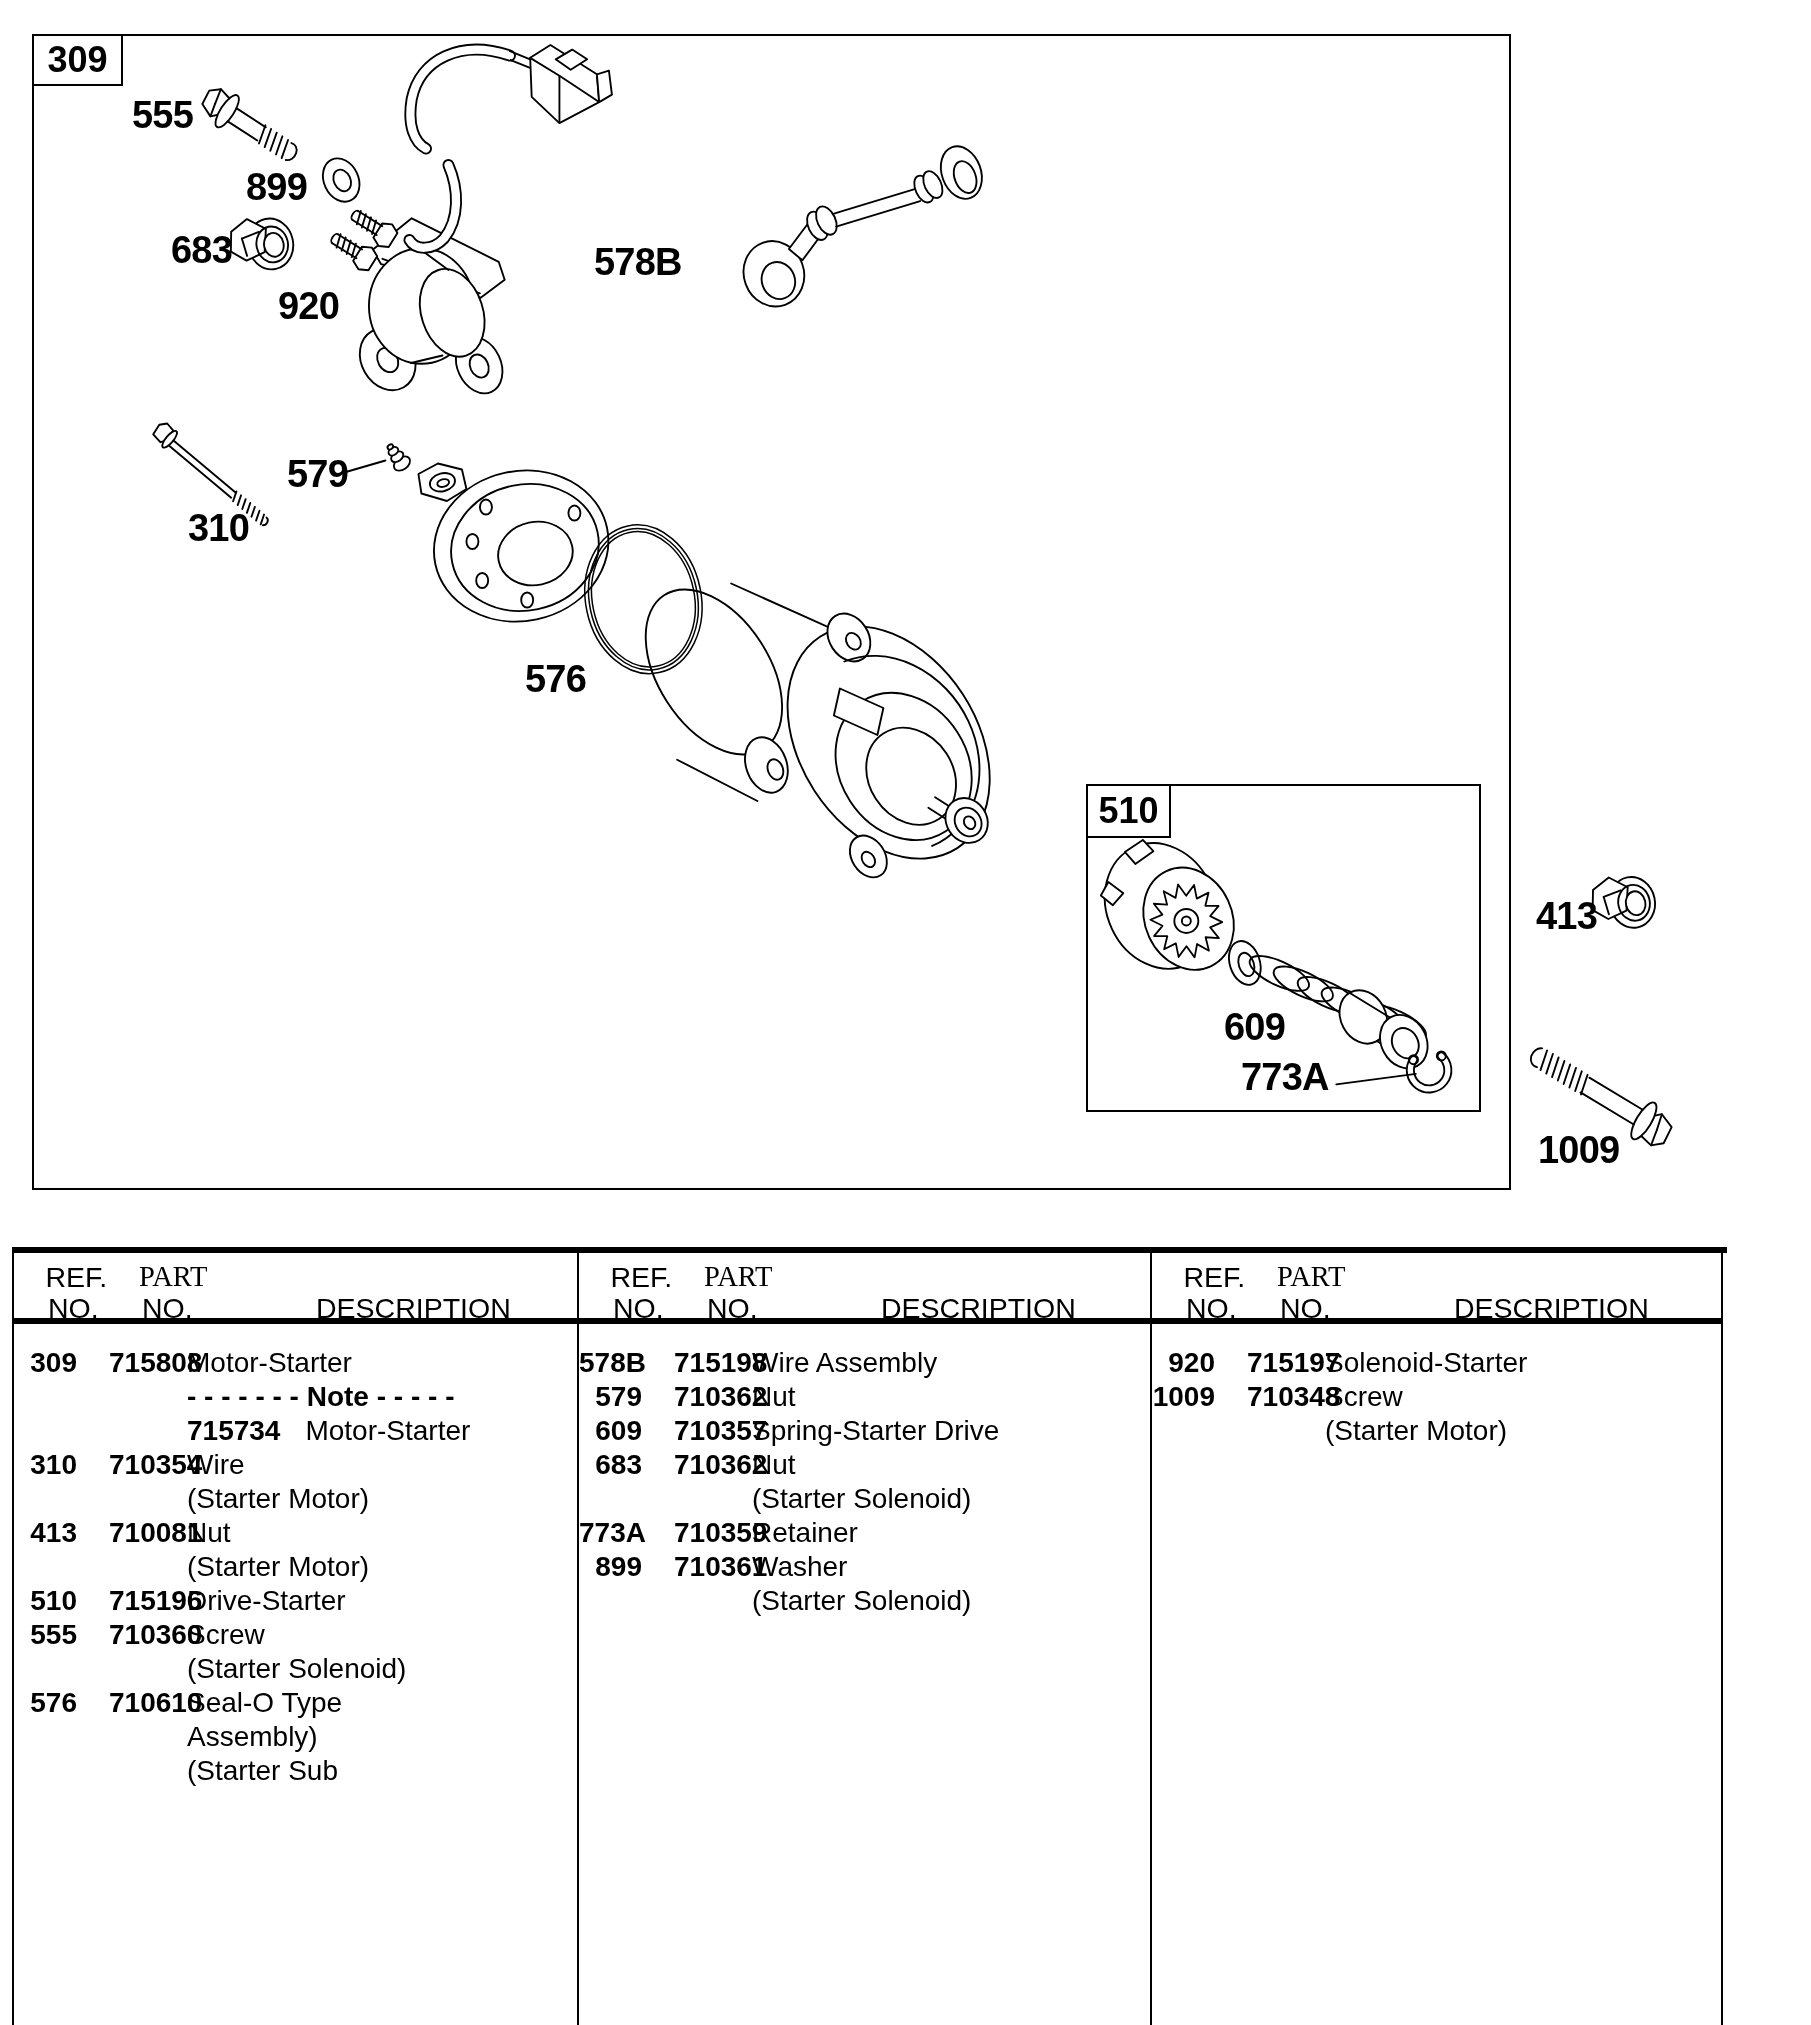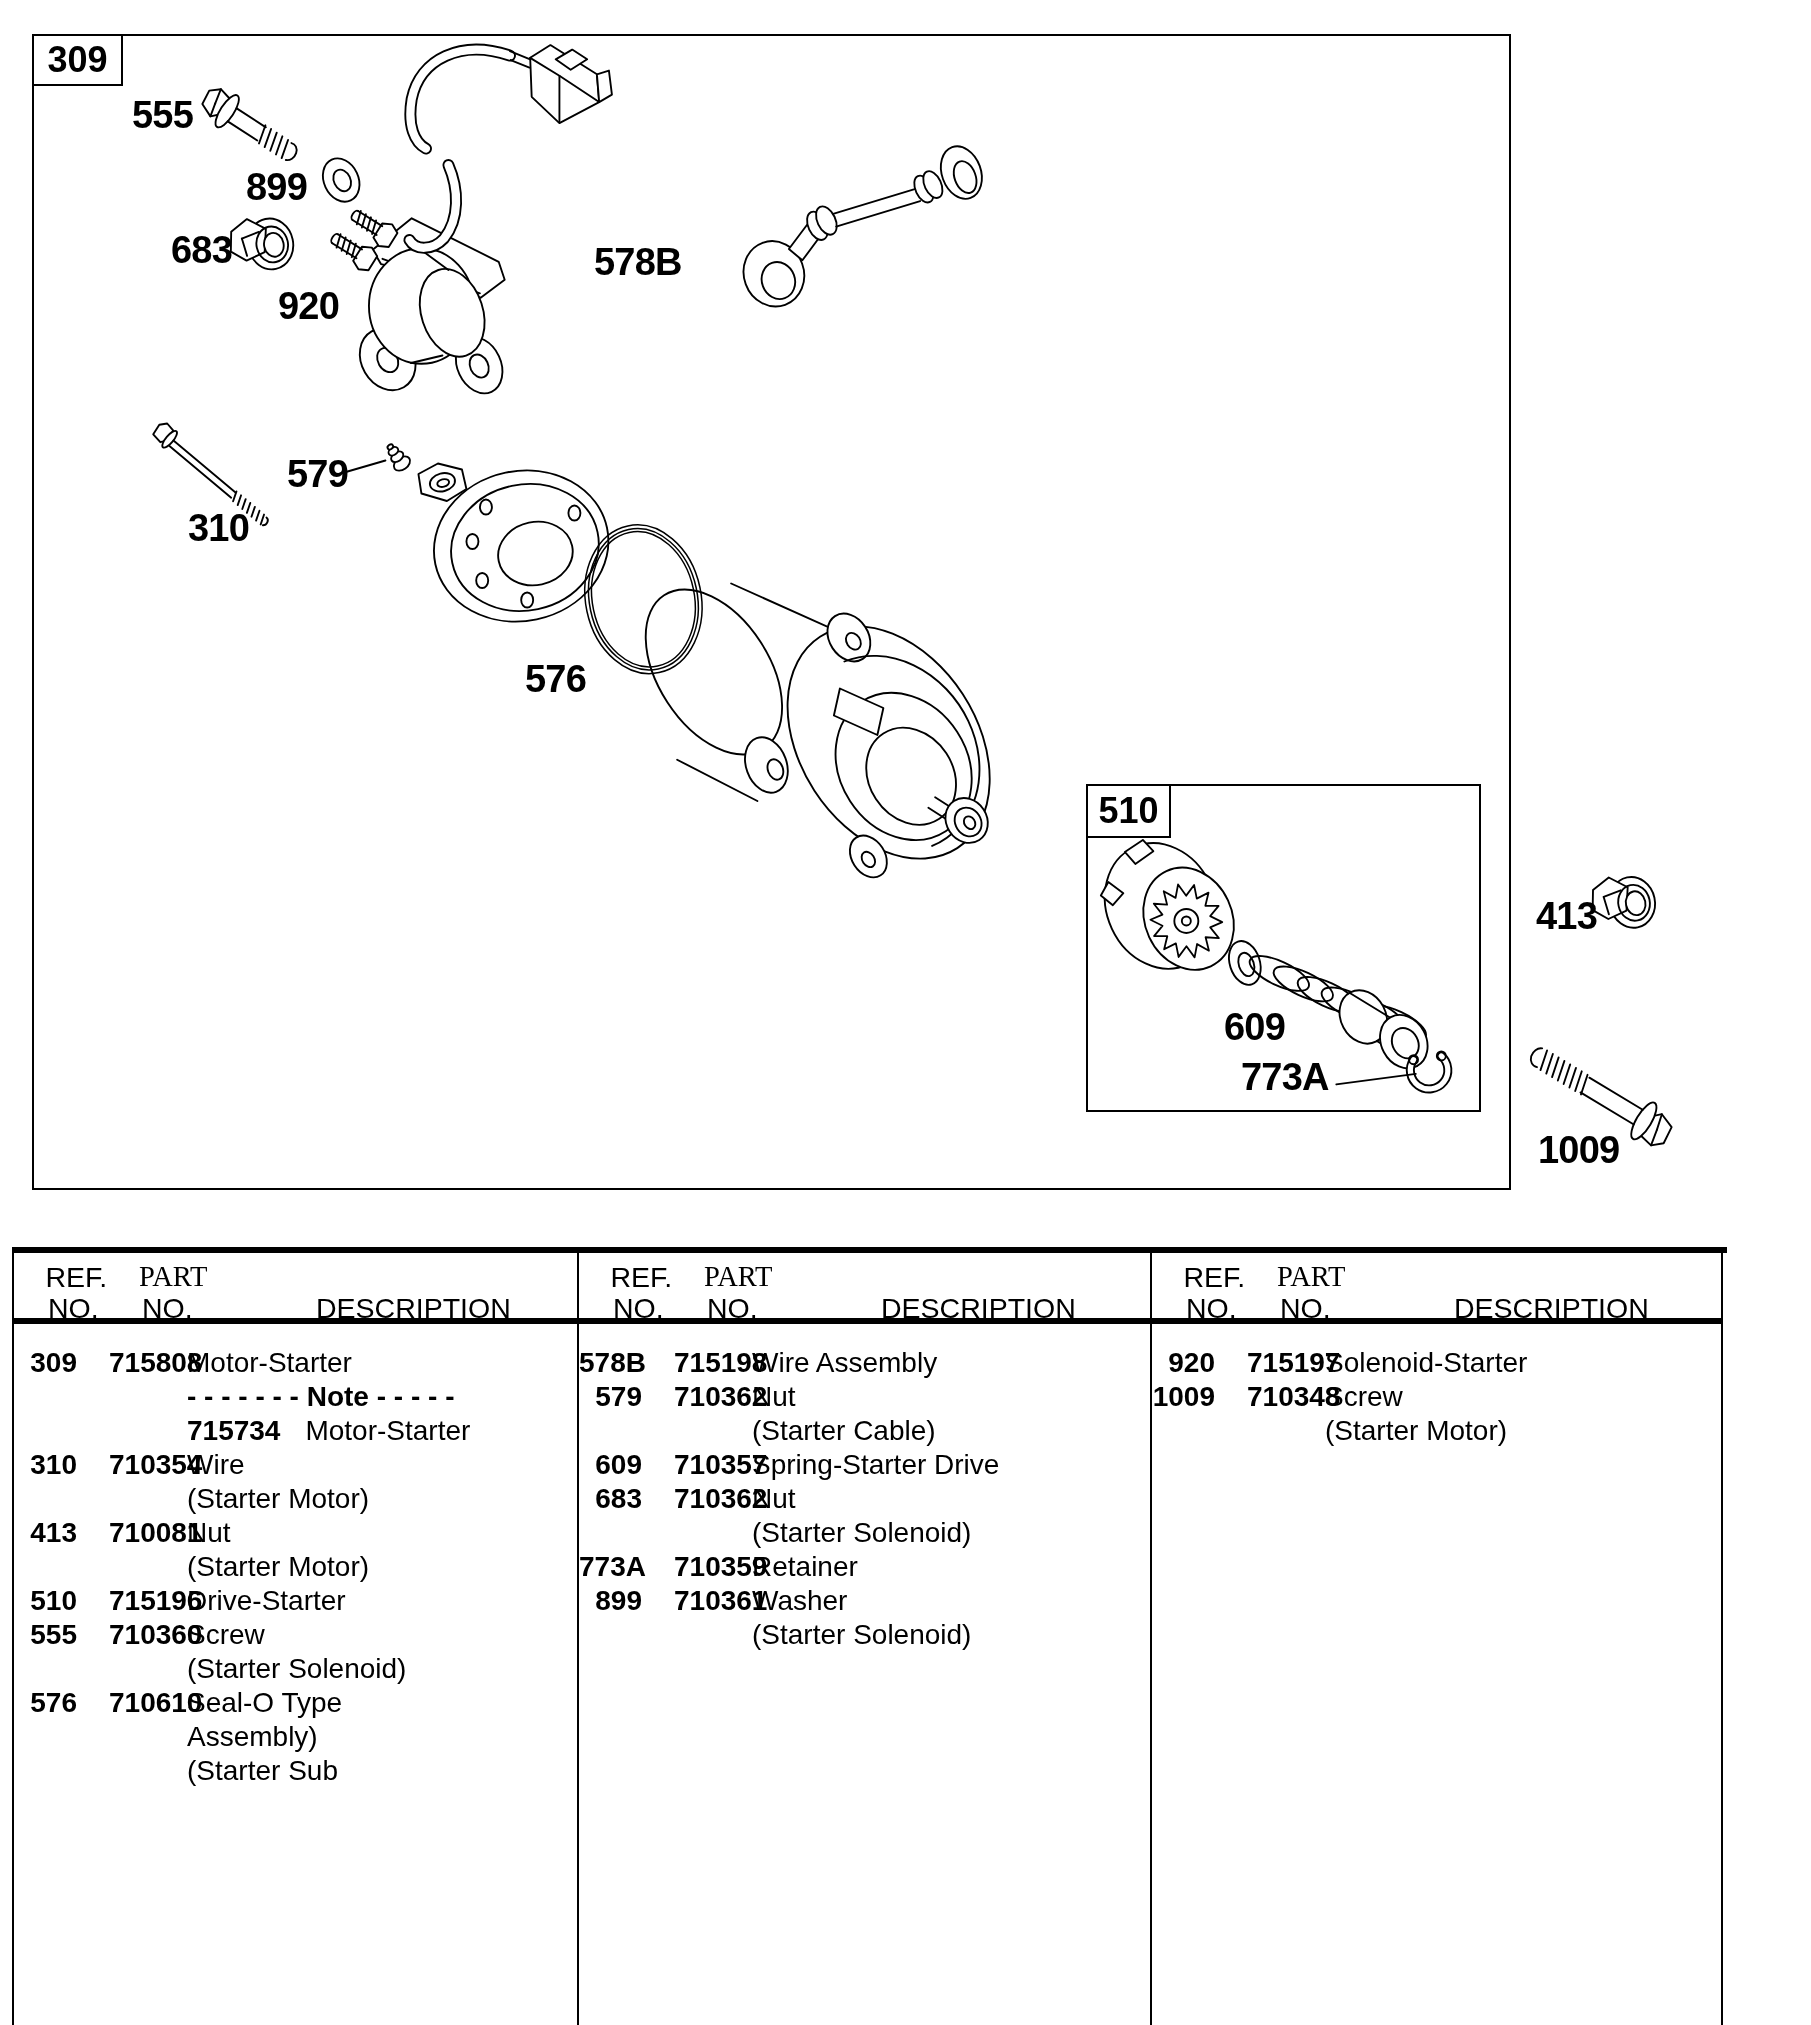--- a/index.html
+++ b/index.html
@@ -356,23 +356,20 @@
         <span class="c-ref">578B</span>
         <span class="c-part">715198</span>
         <span class="c-desc">Wire Assembly</span>
       </div>
       <div class="trow">
         <span class="c-ref">579</span>
         <span class="c-part">710362</span>
         <span class="c-desc">Nut</span>
       </div>
       <div class="trow">
-        <span class="c-desc">(Starter Cable)</span>
-      </div>
-      <div class="trow">
         <span class="c-ref">609</span>
         <span class="c-part">710357</span>
         <span class="c-desc">Spring-Starter Drive</span>
       </div>
       <div class="trow">
         <span class="c-ref">683</span>
         <span class="c-part">710362</span>
         <span class="c-desc">Nut</span>
       </div>
       <div class="trow">

